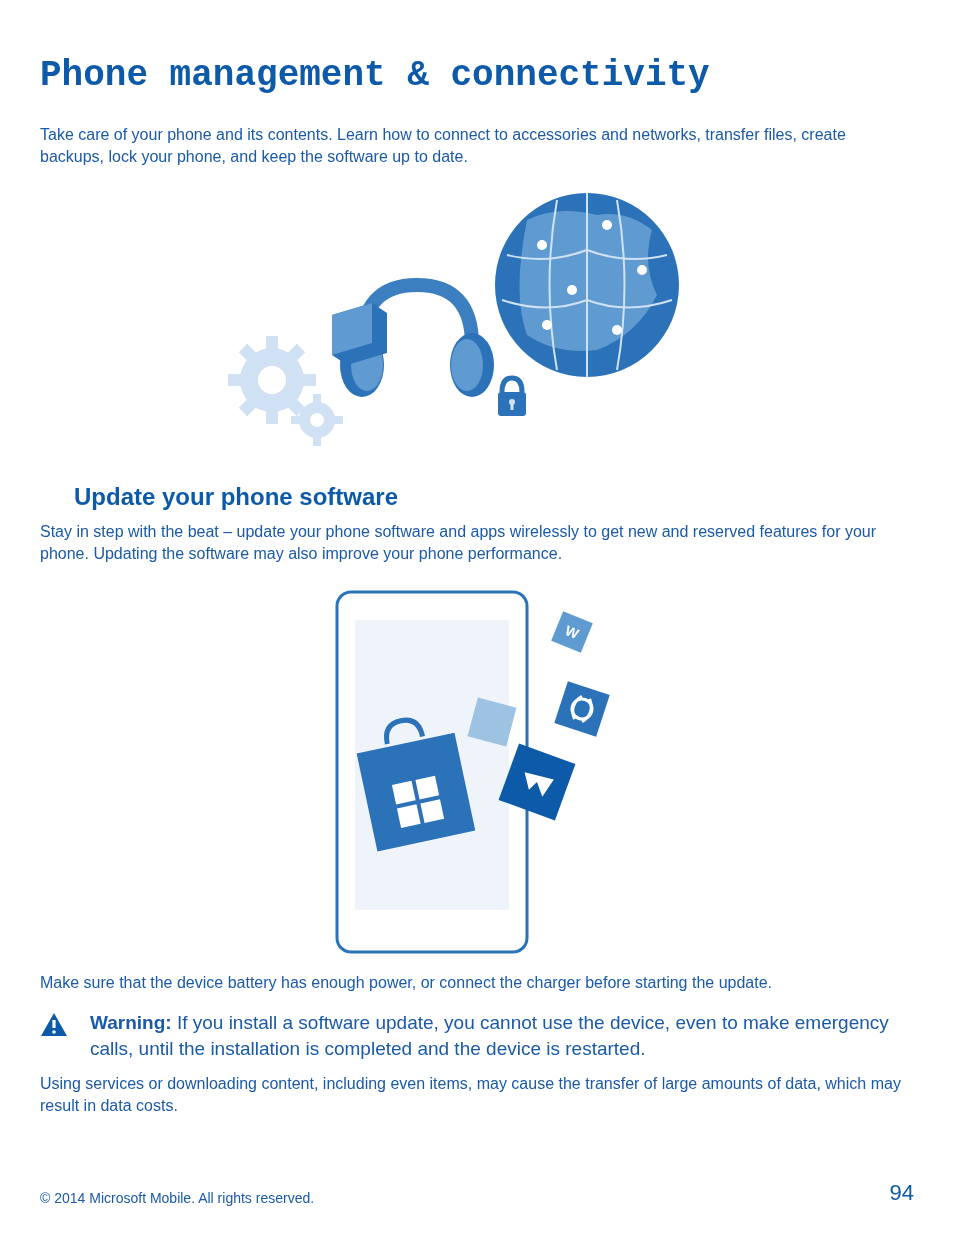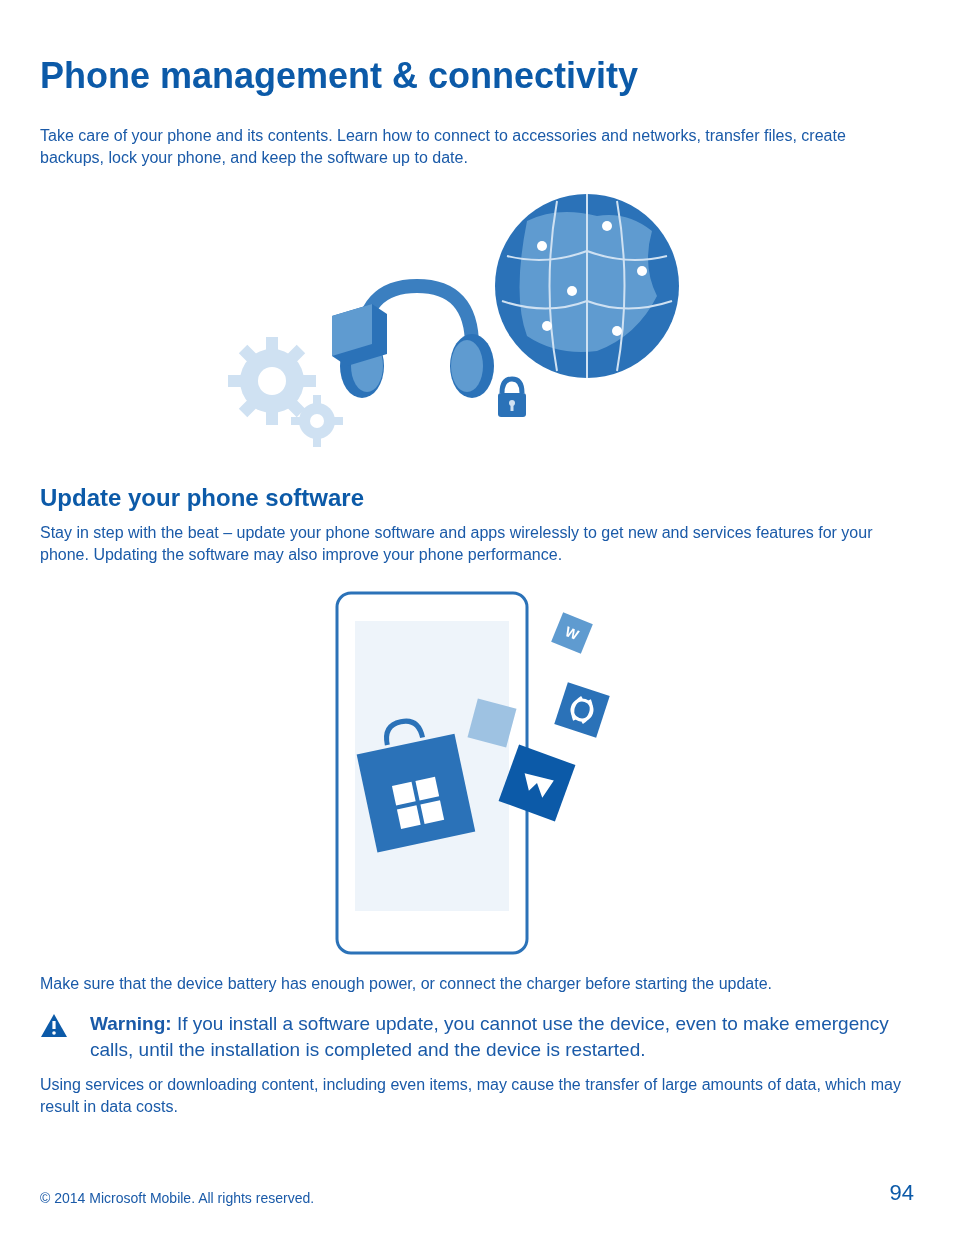--- a/index.html
+++ b/index.html
@@ -10,33 +10,35 @@
     font-family: "Segoe UI", Arial, sans-serif;
     color: #1a5aa8;
     position: relative;
     padding: 55px 40px 0 40px;
   }
   .h1 {
     font-size: 36px;
     font-weight: 700;
     color: #0c5aa8;
     margin-bottom: 28px;
+    font-family: Liberation Mono, monospace;
   }
   .body-text {
     font-size: 16px;
     line-height: 1.35;
     color: #1a5aa8;
     margin-bottom: 16px;
   }
   .h2 {
     font-size: 24px;
     font-weight: 700;
     color: #0c5aa8;
     margin-top: 18px;
     margin-bottom: 10px;
+    margin-left: 34px;
   }
   .illustration-wrap {
     display: flex;
     justify-content: center;
     margin: 18px 0 10px 0;
   }
   .warning-row {
     display: flex;
     gap: 22px;
     align-items: flex-start;
@@ -141,21 +143,21 @@
         <rect x="-4" y="16" width="8" height="10"></rect>
         <rect x="-26" y="-4" width="10" height="8"></rect>
         <rect x="16" y="-4" width="10" height="8"></rect>
       </g>
     </g>
   </svg>
 </div>
 
 <h2 class="h2">Update your phone software</h2>
 
-<p class="body-text">Stay in step with the beat – update your phone software and apps wirelessly to get new and services features for your phone. Updating the software may also improve your phone performance.</p>
+<p class="body-text">Stay in step with the beat – update your phone software and apps wirelessly to get new and reserved features for your phone. Updating the software may also improve your phone performance.</p>
 
 <div class="illustration-wrap">
   <svg width="340" height="380" viewBox="0 0 340 380">
 
     <rect x="30" y="10" width="190" height="360" rx="14" fill="none" stroke="#2b72b8" stroke-width="3"></rect>
     <rect x="48" y="38" width="154" height="290" fill="#eef4fa"></rect>
 
     <g transform="translate(110,215) rotate(-12)">
       <path d="M-18,-58 Q-18,-78 0,-78 Q18,-78 18,-58" stroke="#2b72b8" stroke-width="5" fill="none"></path>
       <rect x="-50" y="-55" width="100" height="100" fill="#2b72b8"></rect>

